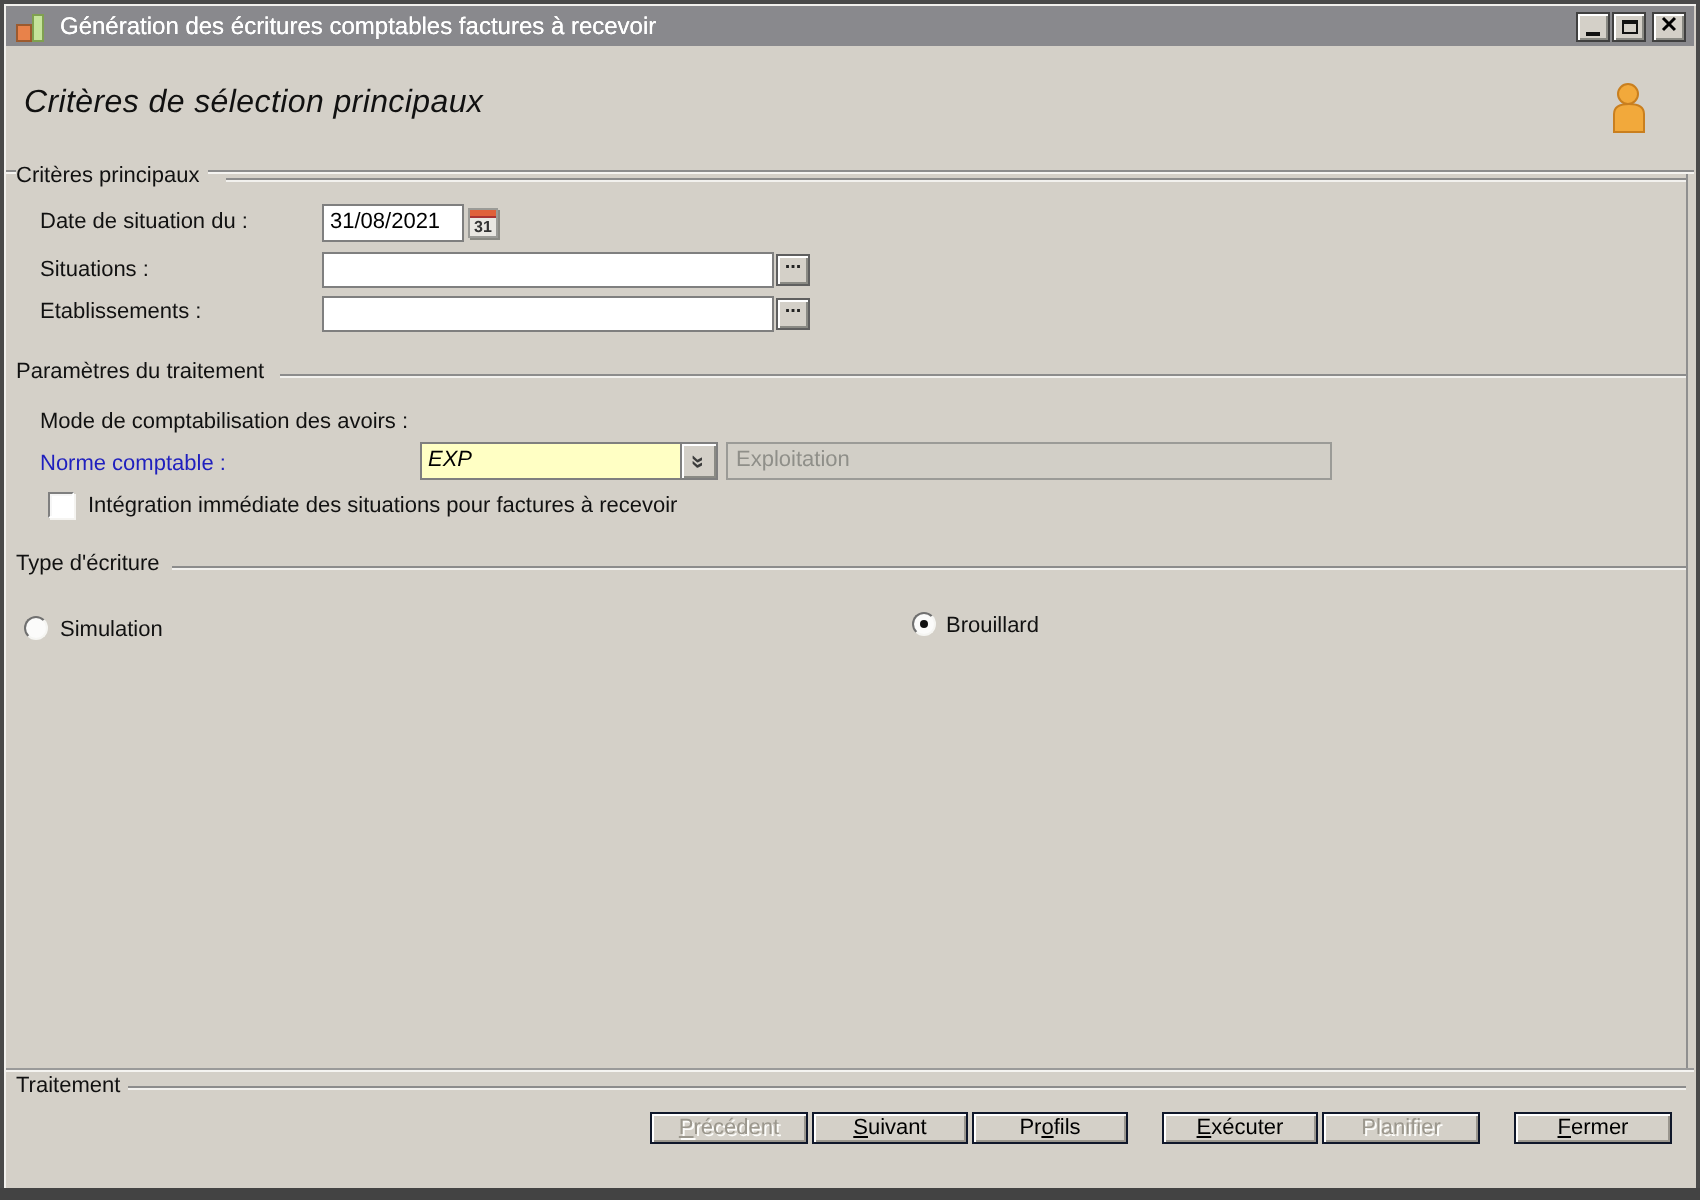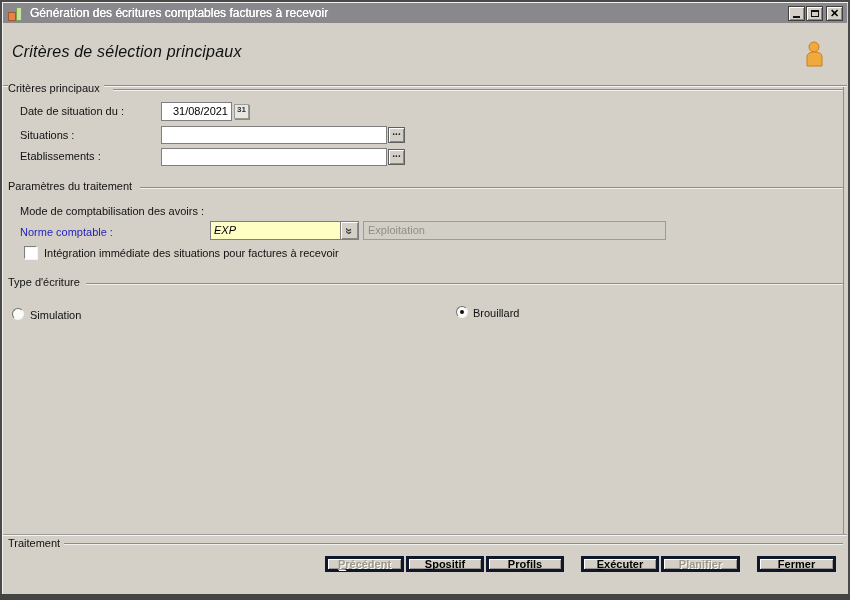--- a/index.html
+++ b/index.html
@@ -54,21 +54,21 @@
 
   
   .group-label { position:absolute; font-size:11px; color:#111; background:#d4d0c8; padding-right:4px; z-index:2; }
   .group-line  { position:absolute; height:2px; border-top:1px solid #8c8c8c; border-bottom:1px solid #f2f1ee; }
 
   .field-label { position:absolute; font-size:11px; color:#111; white-space:nowrap; }
   .field-label.blue { color:#1f1fbe; }
 
   .text-input {
     position:absolute; background:#ffffff; border:1px solid #7f7f7f;
-    font-size:11px; color:#000; padding:2px 3px 0 3px;text-align:right;
+    font-size:11px; color:#000; padding:2px 3px 0 3px;
   }
   .disabled-field {
     position:absolute; background:#d2cfc7; border:1px solid #9b9b97;
     font-size:11px; color:#8f8f89; padding:2px 4px 0 4px; white-space:nowrap; overflow:hidden;
   }
   .combo {
     position:absolute; background:#ffffc4; border:1px solid #7f7f7f;
     font-size:11px; color:#000;
   }
   .combo .combo-text { position:absolute; left:3px; top:2px; }
@@ -83,43 +83,43 @@
   .mini-btn {
     position:absolute; width:17px; height:16px; background:#d4d0c8;
     border:1px solid #5f5f5f;
     box-shadow: inset 1px 1px 0 #ffffff, inset -1px -1px 0 #8a8a84;
     display:flex; align-items:flex-start; justify-content:center;
     font-size:10px; font-weight:bold; color:#222; line-height:8px; cursor:default;
   }
   .calendar-btn {
     position:absolute; width:15px; height:15px; background:#e9e7e2;
     border:1px solid #9b9b97; box-shadow:1px 1px 0 #8a8a84;
-    display:flex; flex-direction:row; align-items:stretch; cursor:default;
+    display:flex; flex-direction:column; align-items:stretch; cursor:default;
   }
   .calendar-top { height:4px; background:#e0603a; border-bottom:1px solid #a33; }
   .calendar-num { flex:1; font-size:8px; font-weight:bold; color:#333; text-align:center; line-height:9px; }
 
   .checkbox {
     position:absolute; width:13px; height:13px; background:#ffffff;
     border:1px solid; border-color:#7f7f7f #ffffff #ffffff #7f7f7f;
     box-shadow: inset 1px 1px 0 #4e4e4e0d, 1px 1px 0 #f5f4f1; cursor:default;
   }
   .radio {
     position:absolute; width:12px; height:12px; border-radius:50%;
     background:#fbfbfa; border:1px solid; border-color:#707070 #f5f5f2 #f5f5f2 #707070; cursor:default;
   }
   .radio-dot { position:absolute; left:3px; top:3px; width:4px; height:4px; border-radius:50%; background:#111; }
 
   
   .btn {
     position:absolute; top:556px; width:78px; height:16px;
-    background:#d4d0c8; border:3px solid #0f172a;
+    background:#d4d0c8; border:1px solid #0f172a;
     box-shadow: inset 1px 1px 0 #ffffff, inset -1px -1px 0 #9a968e;
     font-size:11px; color:#000; display:flex; align-items:center; justify-content:center;
-    cursor:default; white-space:nowrap;font-weight:bold;
+    cursor:default; white-space:nowrap;
   }
   .btn u { text-decoration:underline; }
   .btn.disabled { color:#9b978d; text-shadow:1px 1px 0 #fdfdfb; }
 </style>
 </head>
 <body>
 
 <div class="window">
 
   <div class="titlebar">
@@ -204,21 +204,21 @@
   </div>
   <div class="field-label" style="left:473px; top:307px;">Brouillard</div>
 
   <div class="group-label" style="left:8px; top:537px;">Traitement</div>
   <div class="group-line" style="left:64px; top:543px; width:779px;"></div>
 
   <div class="btn disabled" style="left:325px; width:79px;">
     <span><span></span><u>P</u><span>récédent</span></span>
   </div>
   <div class="btn" style="left:406px; width:78px;">
-    <span><span></span><u>S</u><span>positif</span></span>
+    <span><span></span><u>S</u><span>uivant</span></span>
   </div>
   <div class="btn" style="left:486px; width:78px;">
     <span><span>Pr</span><u>o</u><span>fils</span></span>
   </div>
   <div class="btn" style="left:581px; width:78px;">
     <span><span></span><u>E</u><span>xécuter</span></span>
   </div>
   <div class="btn disabled" style="left:661px; width:79px;">
     <span><span>Planifier</span><u></u><span></span></span>
   </div>

